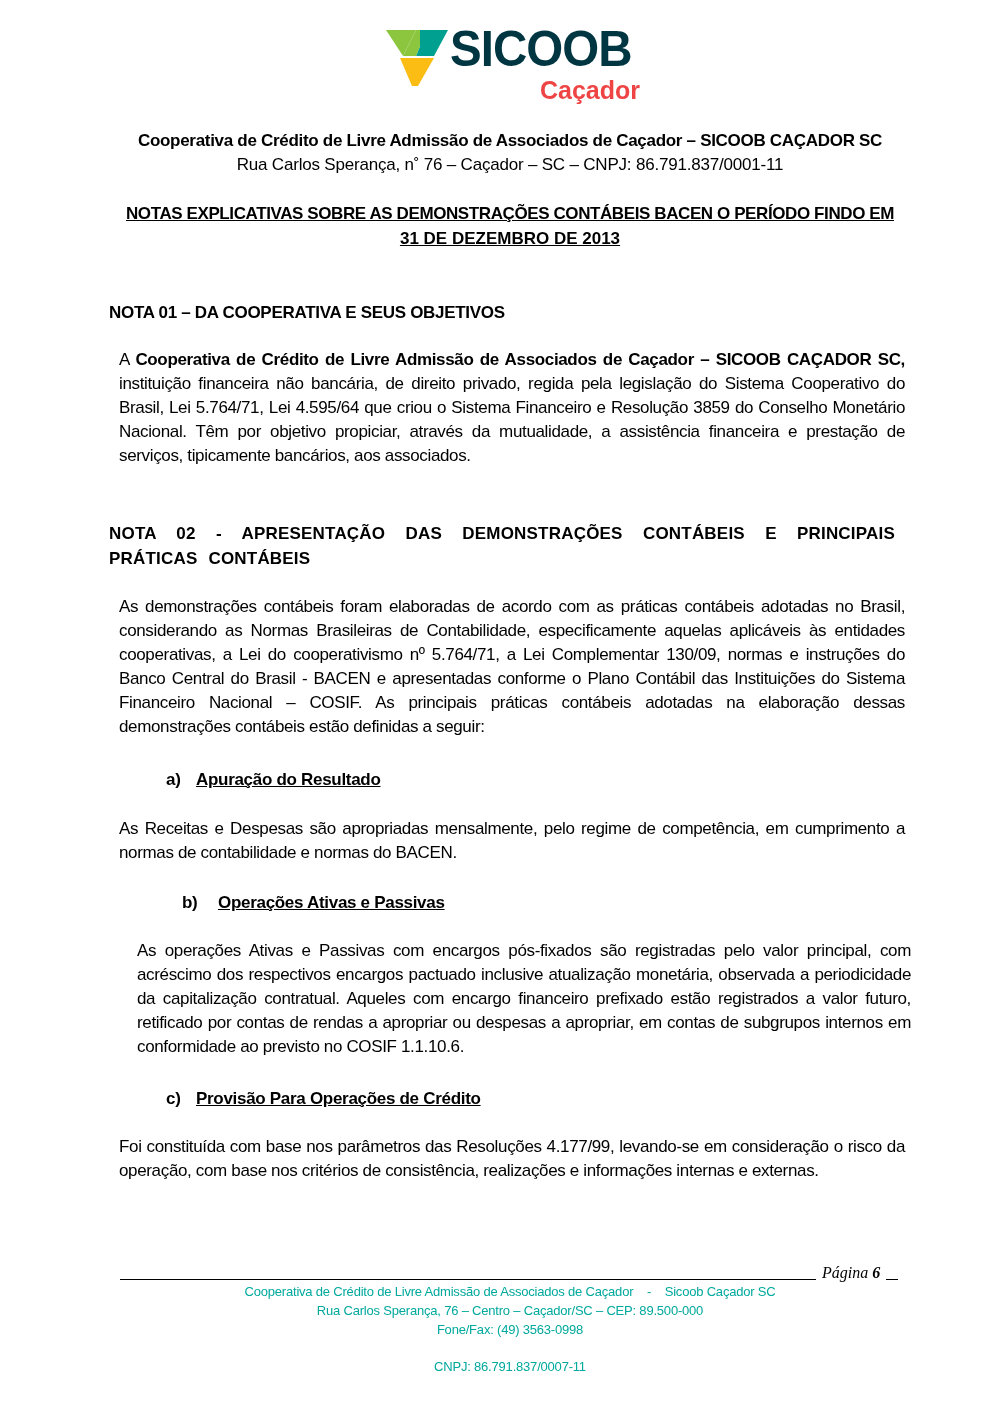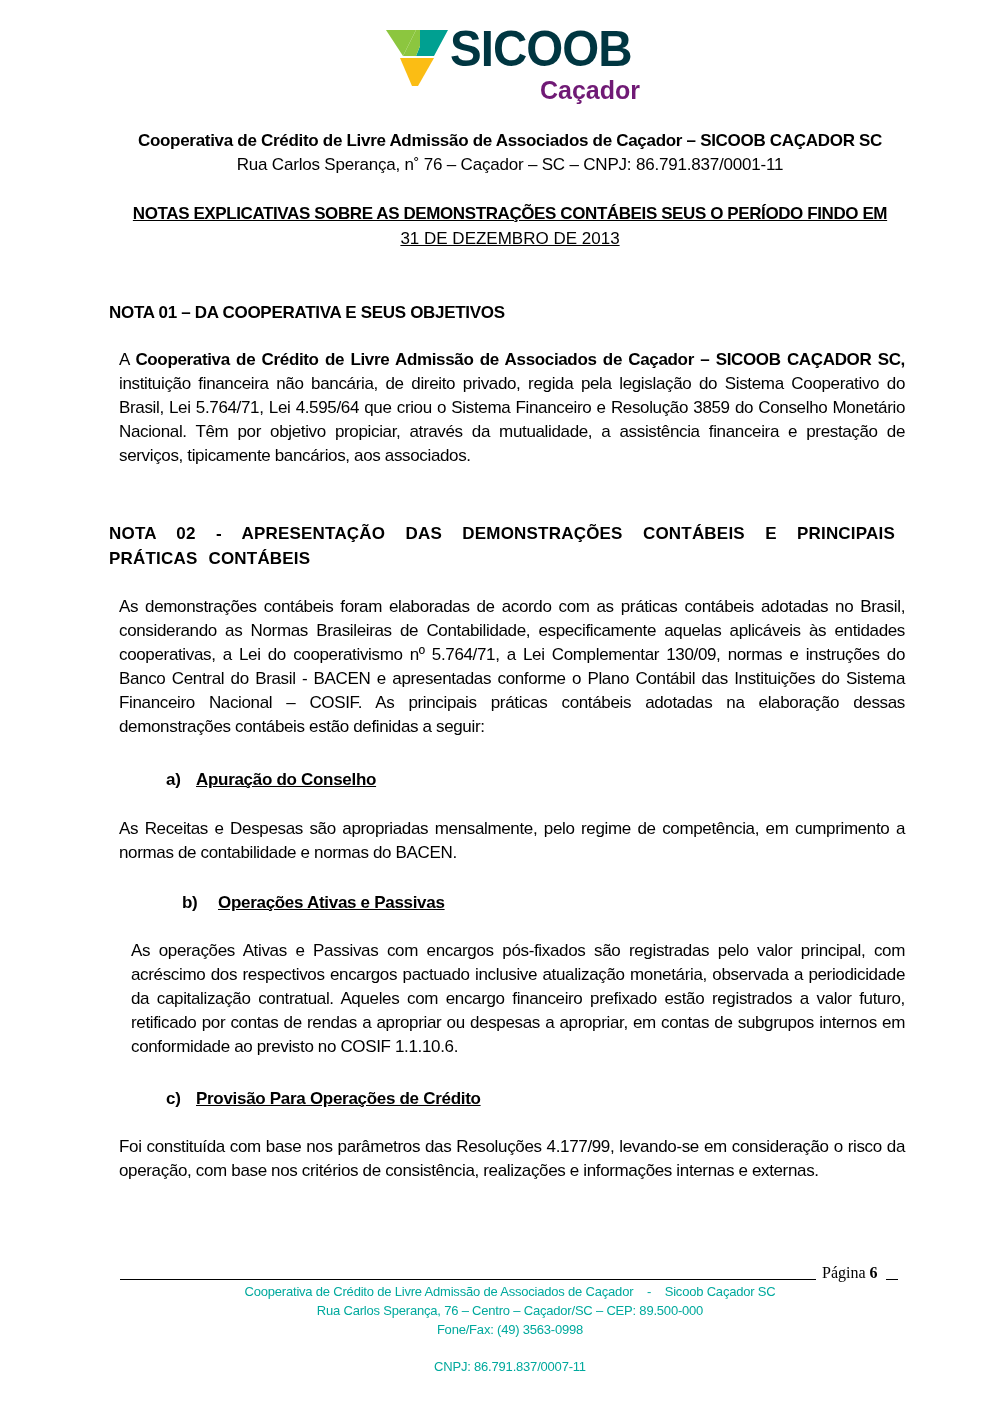--- a/index.html
+++ b/index.html
@@ -7,41 +7,41 @@
          font-family: "Liberation Sans", "DejaVu Sans", sans-serif; color: #000; }
   .page { position: absolute; left: 0; top: 0; width: 1000px; height: 1414px; padding-left: 27px; }
 
   
   .logo { position: absolute; left: 386px; top: 28px; width: 256px; height: 80px; }
   .logo svg { position: absolute; left: 0; top: 0; }
   .logo-word { position: absolute; left: 64px; top: -4px; font-size: 50px; font-weight: bold;
                color: #003641; letter-spacing: -1px; line-height: 1; transform: scaleX(0.95);
                transform-origin: left top; }
   .logo-sub { position: absolute; left: 154px; top: 50px; font-size: 25px; font-weight: bold;
-              color: #701a75; line-height: 1; }
+              color: #ef4444; line-height: 1; }
 
   .center { position: absolute; left: 110px; width: 800px; text-align: center; }
   .org-name { top: 131px; font-size: 17px; font-weight: bold; letter-spacing: -0.3px; }
   .org-addr { top: 155px; font-size: 17px; letter-spacing: -0.2px; }
   .title1 { top: 204px; font-size: 17px; font-weight: bold; text-decoration: underline; letter-spacing: -0.4px; }
-  .title2 { top: 229px; font-size: 17px; font-weight: normal; text-decoration: underline; }
+  .title2 { top: 229px; font-size: 17px; font-weight: bold; text-decoration: underline; }
 
   .heading { position: absolute; left: 109px; width: 786px; font-size: 17px; font-weight: bold;
              line-height: 25px; letter-spacing: -0.3px; }
   .para { position: absolute; left: 119px; width: 786px; font-size: 17px; line-height: 24px;
           text-align: justify; letter-spacing: -0.35px; }
-  .para.indent { left: 131px; width: 774px; }
+  .para.indent { left: 137px; width: 774px; }
   .sub { position: absolute; left: 166px; font-size: 17px; font-weight: bold; line-height: 25px; letter-spacing: -0.3px; }
   .sub .letter { display: inline-block; width: 30px; }
   .sub .text { text-decoration: underline; }
 
   
   .footer-line { position: absolute; left: 120px; top: 1279px; width: 696px; border-top: 1px solid #000; }
   .page-label { position: absolute; left: 822px; top: 1264px; font-family: "Liberation Serif", serif;
-                font-size: 16px; }
+                font-size: 16px; font-style: italic; }
   .page-label b { font-weight: bold; }
   .page-tail { position: absolute; left: 886px; top: 1279px; width: 12px; border-top: 1px solid #000; }
   .foot { position: absolute; left: 110px; width: 800px; text-align: center; font-size: 13px;
           color: #00a99d; line-height: 18px; letter-spacing: -0.2px; }
 </style>
 </head>
 <body>
 
 <div class="page">
 
@@ -51,31 +51,31 @@
       <polygon points="34,2 62,2 48,28 30,28 34,18" fill="#00a091"></polygon>
       <polygon points="14,30 48,30 32,58 26,58" fill="#fbbd14"></polygon>
       <polygon points="30,2 34,2 34,18 30,28 17,28" fill="#8cc63f"></polygon>
     </svg>
     <div class="logo-word">SICOOB</div>
     <div class="logo-sub">Caçador</div>
   </div>
 
   <div class="center org-name">Cooperativa de Crédito de Livre Admissão de Associados de Caçador – SICOOB CAÇADOR SC</div>
   <div class="center org-addr">Rua Carlos Sperança, n˚ 76 – Caçador – SC – CNPJ: 86.791.837/0001-11</div>
-  <div class="center title1">NOTAS EXPLICATIVAS SOBRE AS DEMONSTRAÇÕES CONTÁBEIS SEUS O PERÍODO FINDO EM</div>
+  <div class="center title1">NOTAS EXPLICATIVAS SOBRE AS DEMONSTRAÇÕES CONTÁBEIS BACEN O PERÍODO FINDO EM</div>
   <div class="center title2">31 DE DEZEMBRO DE 2013</div>
 
   <div class="heading" style="top:300px;">NOTA 01 – DA COOPERATIVA E SEUS OBJETIVOS</div>
   <div class="para" style="top:348px;"><span>A </span><b>Cooperativa de Crédito de Livre Admissão de Associados de Caçador – SICOOB CAÇADOR SC,</b><span> instituição financeira não bancária, de direito privado, regida pela legislação do Sistema Cooperativo do Brasil, Lei 5.764/71, Lei 4.595/64 que criou o Sistema Financeiro e Resolução 3859 do Conselho Monetário Nacional. Têm por objetivo propiciar, através da mutualidade, a assistência financeira e prestação de serviços, tipicamente bancários, aos associados.</span></div>
 
   <div class="heading" style="top:521px; text-align:justify; text-align-last:left; letter-spacing:0.2px; word-spacing:6px;">NOTA 02 - APRESENTAÇÃO DAS DEMONSTRAÇÕES CONTÁBEIS E PRINCIPAIS PRÁTICAS CONTÁBEIS</div>
   <div class="para" style="top:595px;">As demonstrações contábeis foram elaboradas de acordo com as práticas contábeis adotadas no Brasil, considerando as Normas Brasileiras de Contabilidade, especificamente aquelas aplicáveis às entidades cooperativas, a Lei do cooperativismo nº 5.764/71, a Lei Complementar 130/09, normas e instruções do Banco Central do Brasil - BACEN e apresentadas conforme o Plano Contábil das Instituições do Sistema Financeiro Nacional – COSIF. As principais práticas contábeis adotadas na elaboração dessas demonstrações contábeis estão definidas a seguir:</div>
 
   <div class="sub" style="top:767px;">
-    <span class="letter">a)</span><span class="text">Apuração do Conselho</span>
+    <span class="letter">a)</span><span class="text">Apuração do Resultado</span>
   </div>
   <div class="para" style="top:817px;">As Receitas e Despesas são apropriadas mensalmente, pelo regime de competência, em cumprimento a normas de contabilidade e normas do BACEN.</div>
 
   <div class="sub" style="top:890px;margin-left:16px;">
     <span class="letter" style="width:36px;">b)</span><span class="text">Operações Ativas e Passivas</span>
   </div>
   <div class="para indent" style="top:939px;">As operações Ativas e Passivas com encargos pós-fixados são registradas pelo valor principal, com acréscimo dos respectivos encargos pactuado inclusive atualização monetária, observada a periodicidade da capitalização contratual. Aqueles com encargo financeiro prefixado estão registrados a valor futuro, retificado por contas de rendas a apropriar ou despesas a apropriar, em contas de subgrupos internos em conformidade ao previsto no COSIF 1.1.10.6.</div>
 
   <div class="sub" style="top:1086px;">
     <span class="letter">c)</span><span class="text">Provisão Para Operações de Crédito</span>

